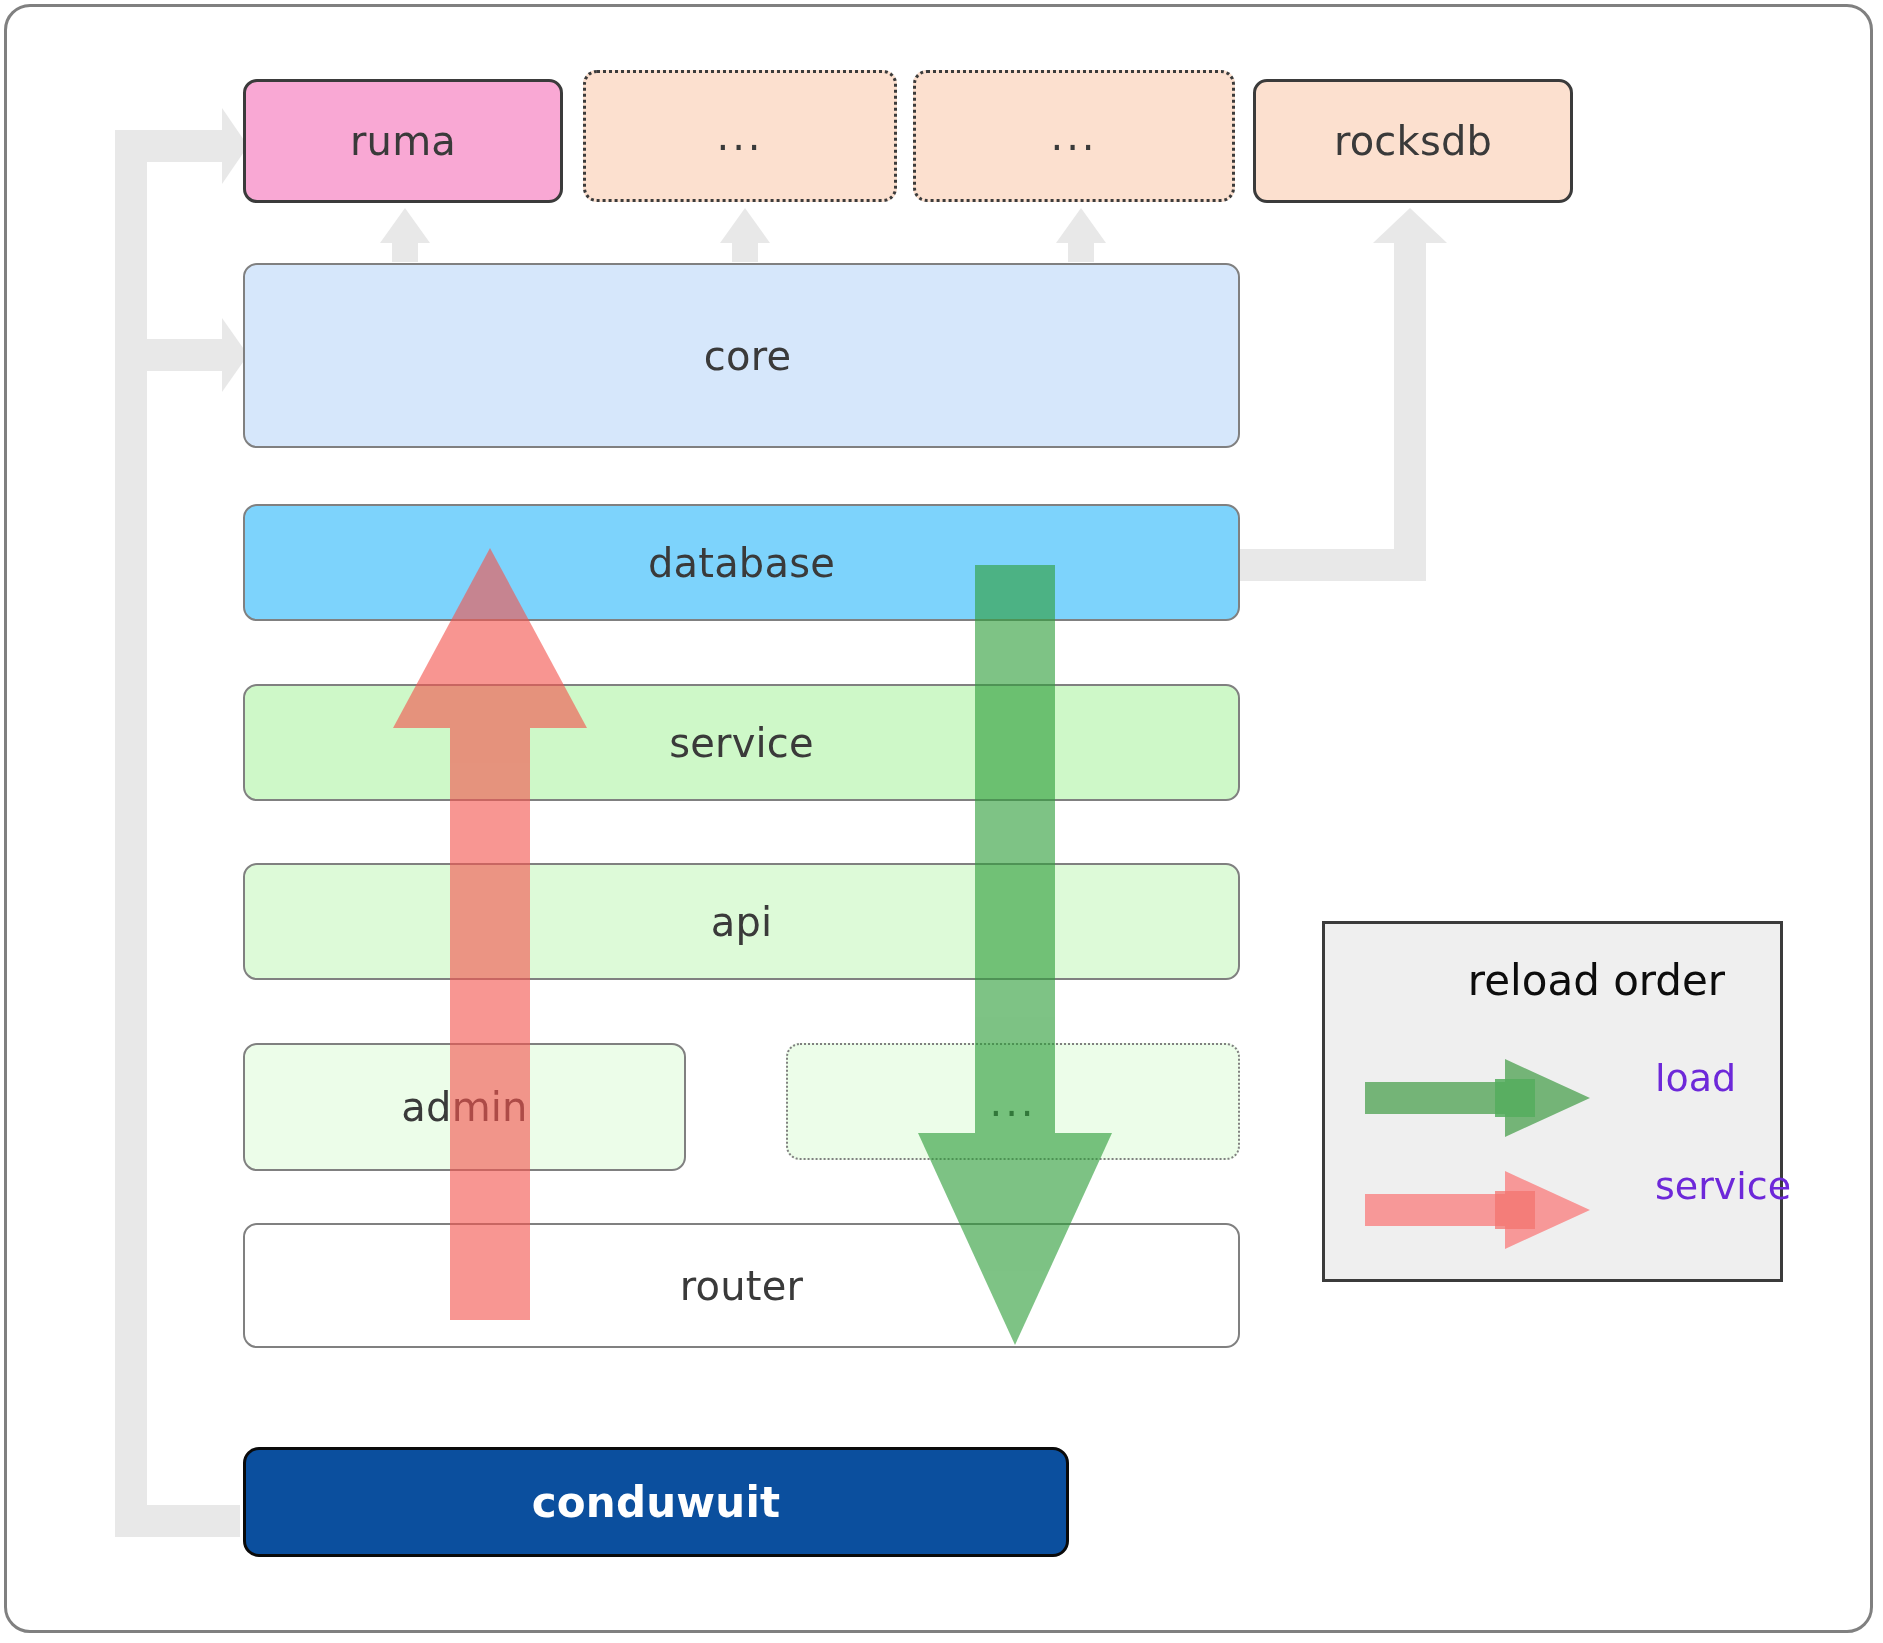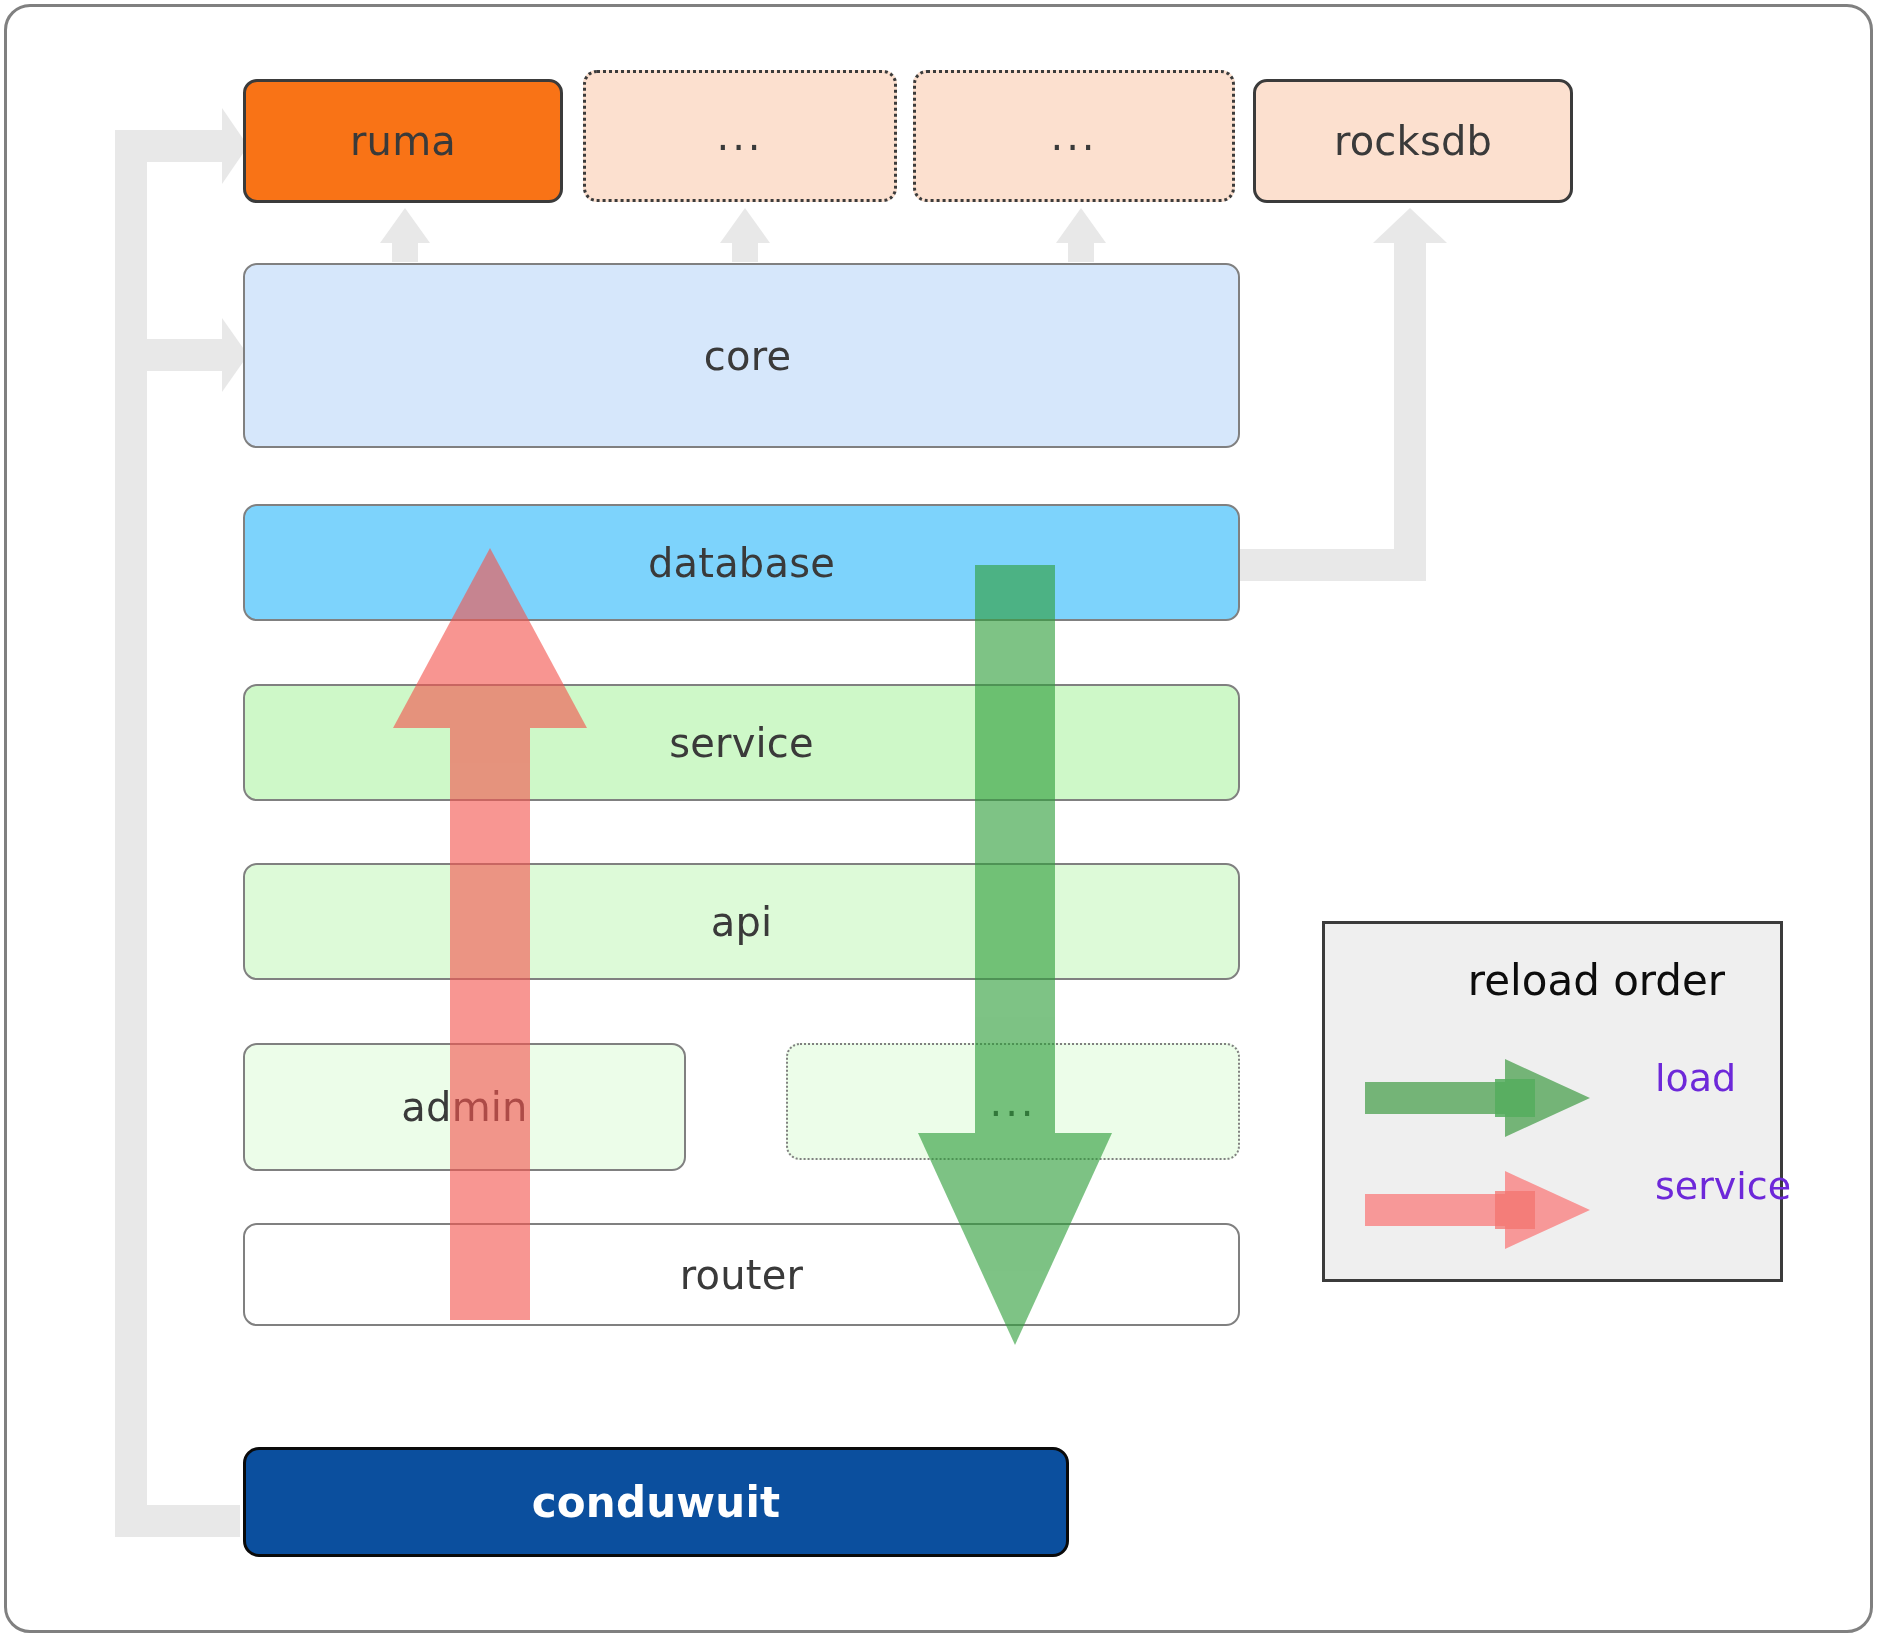--- a/index.html
+++ b/index.html
@@ -124,21 +124,21 @@
 
       <path d="M 392 243 L 418 243 L 418 262 L 392 262 Z"></path>
       <polygon points="380,243 430,243 405,208"></polygon>
       <path d="M 732 243 L 758 243 L 758 262 L 732 262 Z"></path>
       <polygon points="720,243 770,243 745,208"></polygon>
       <path d="M 1068 243 L 1094 243 L 1094 262 L 1068 262 Z"></path>
       <polygon points="1056,243 1106,243 1081,208"></polygon>
     </g>
   </svg>
 
-  <div class="node solid-dark" style="left:243px; top:79px; width:320px; height:124px; background:#f97316;">
+  <div class="node solid-dark" style="left:243px; top:79px; width:320px; height:124px; background:#f9a8d4;">
     <span>ruma</span>
   </div>
 
   <div class="node dotted-dark" style="left:583px; top:70px; width:314px; height:132px; background:#fce0cf;">
     <span class="ellipsis-dots">...</span>
   </div>
 
   <div class="node dotted-dark" style="left:913px; top:70px; width:322px; height:132px; background:#fce0cf;">
     <span class="ellipsis-dots">...</span>
   </div>
@@ -164,21 +164,21 @@
   </div>
 
   <div class="node solid-gray" style="left:243px; top:1043px; width:443px; height:128px; background:#ecfde9;">
     <span>admin</span>
   </div>
 
   <div class="node dotted-gray" style="left:786px; top:1043px; width:454px; height:117px; background:#ecfde9;">
     <span class="ellipsis-dots">...</span>
   </div>
 
-  <div class="node solid-gray" style="left:243px; top:1223px; width:997px; height:103px; background:#ffffff;">
+  <div class="node solid-gray" style="left:243px; top:1223px; width:997px; height:125px; background:#ffffff;">
     <span>router</span>
   </div>
 
   <div class="node" style="left:243px; top:1447px; width:826px; height:110px; background:#0b4f9e; border:3px solid #0a0a0a; border-radius:16px; color:#ffffff; font-weight:700; font-size:42px;">
     <span>conduwuit</span>
   </div>
 
   <svg class="layer" viewBox="0 0 1883 1643">
 
     <g opacity="0.62">

